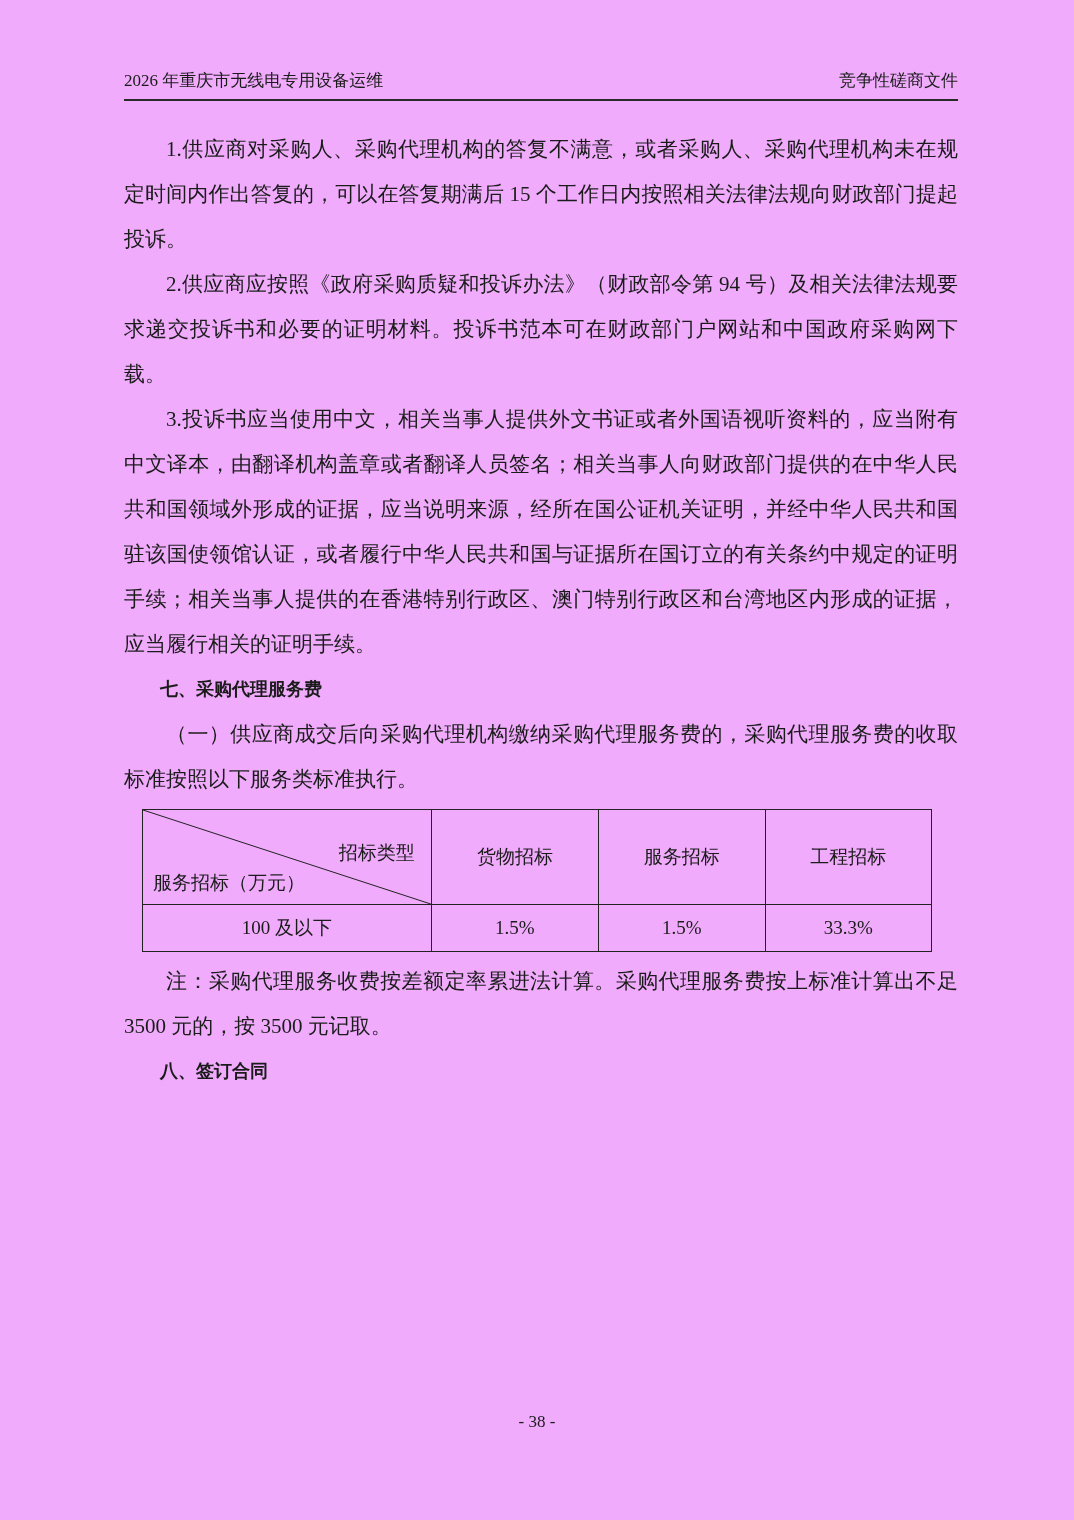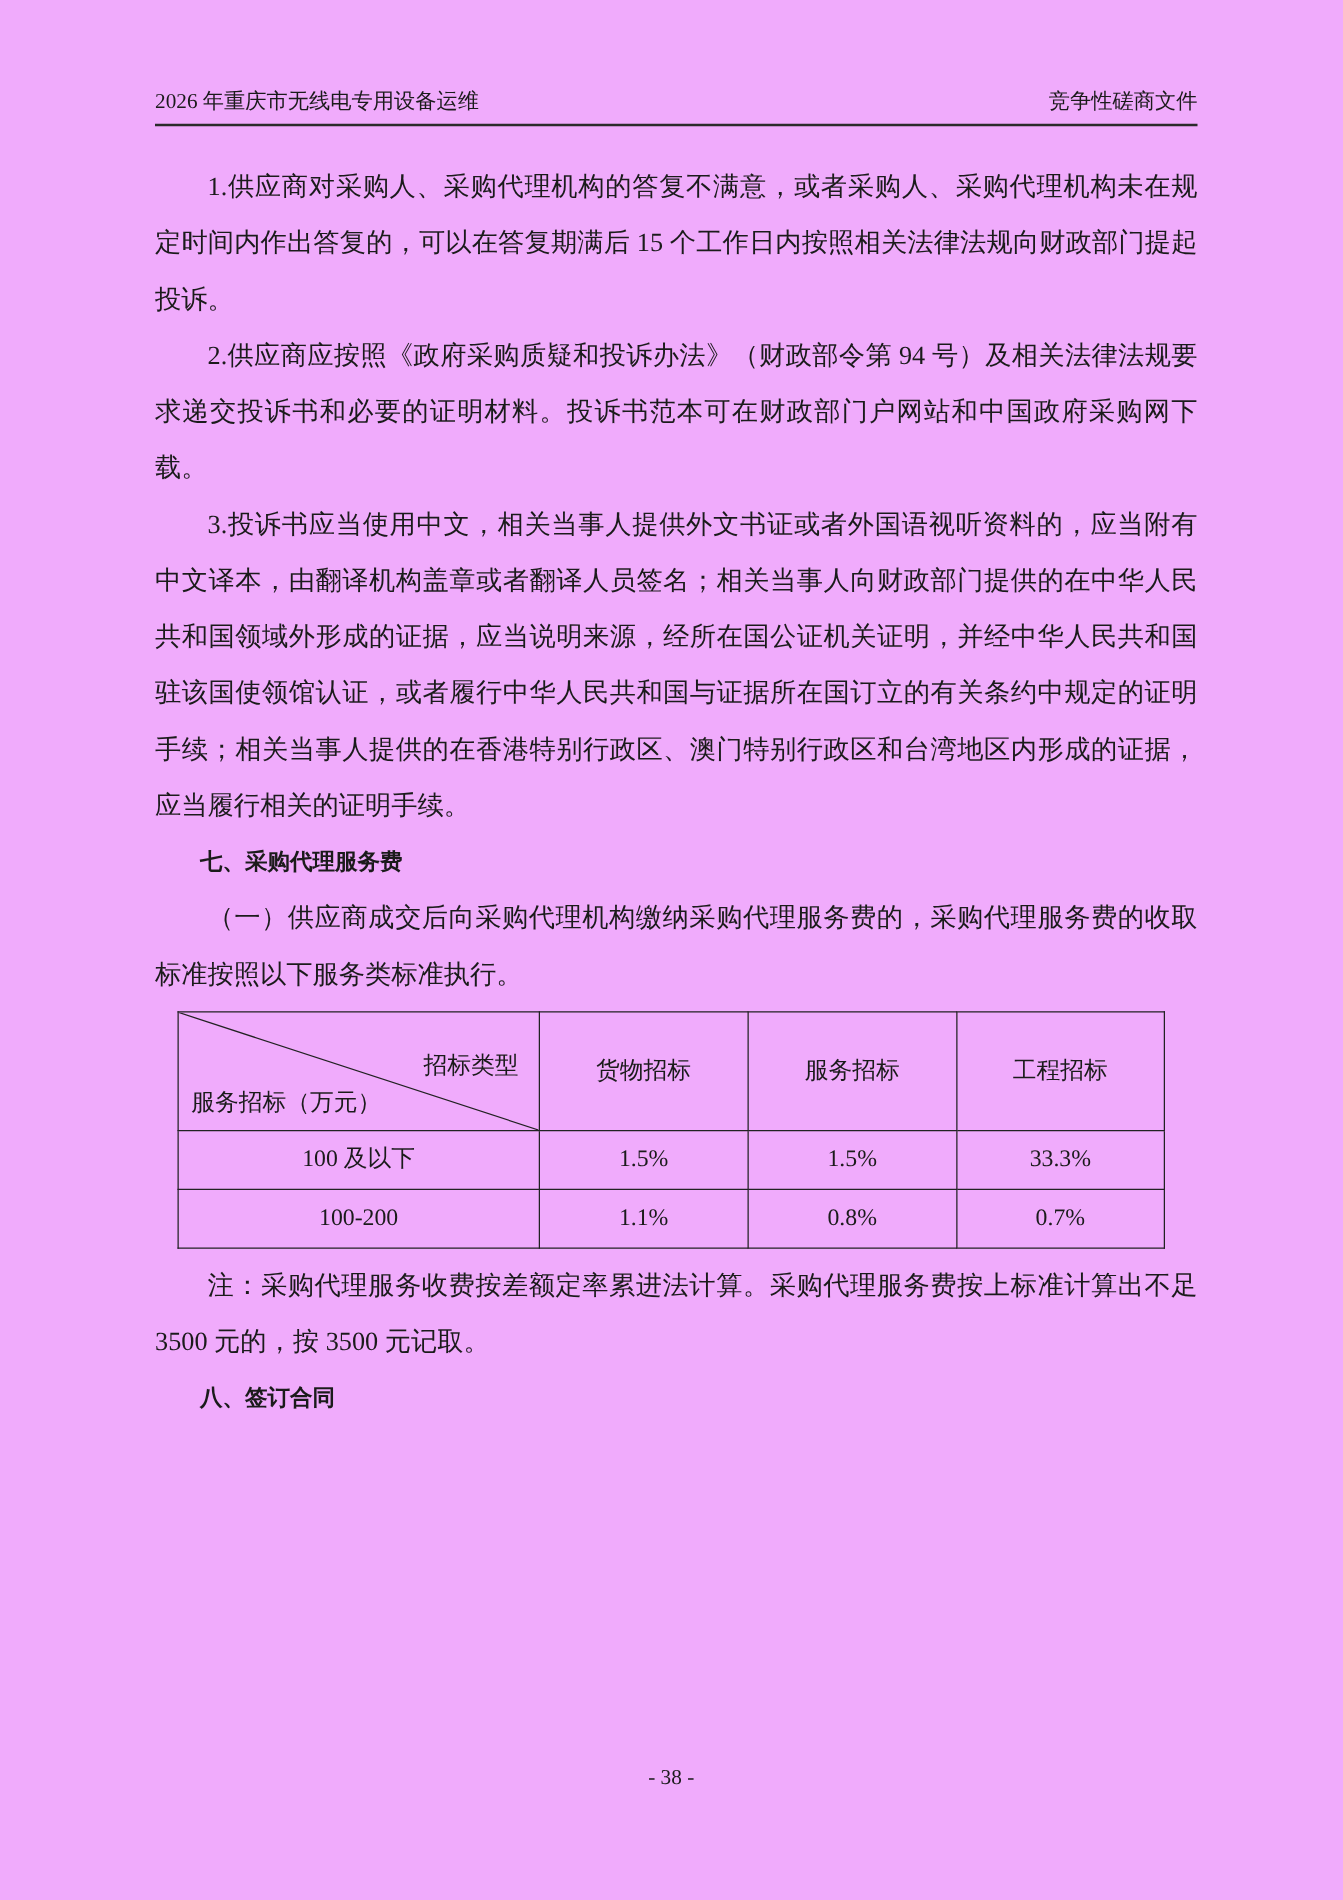--- a/index.html
+++ b/index.html
@@ -75,26 +75,20 @@
           <td>货物招标</td>
           <td>服务招标</td>
           <td>工程招标</td>
         </tr>
         <tr class="data-row">
           <td>100 及以下</td>
           <td>1.5%</td>
           <td>1.5%</td>
           <td>33.3%</td>
         </tr>
-        <tr class="data-row">
-          <td>100-200</td>
-          <td>1.1%</td>
-          <td>0.8%</td>
-          <td>0.7%</td>
-        </tr>
       </tbody>
     </table>
 
     <p class="para">注：采购代理服务收费按差额定率累进法计算。采购代理服务费按上标准计算出不足 3500 元的，按 3500 元记取。</p>
 
     <h3 class="heading">八、签订合同</h3>
 
   </div>
 
   <div class="footer">

